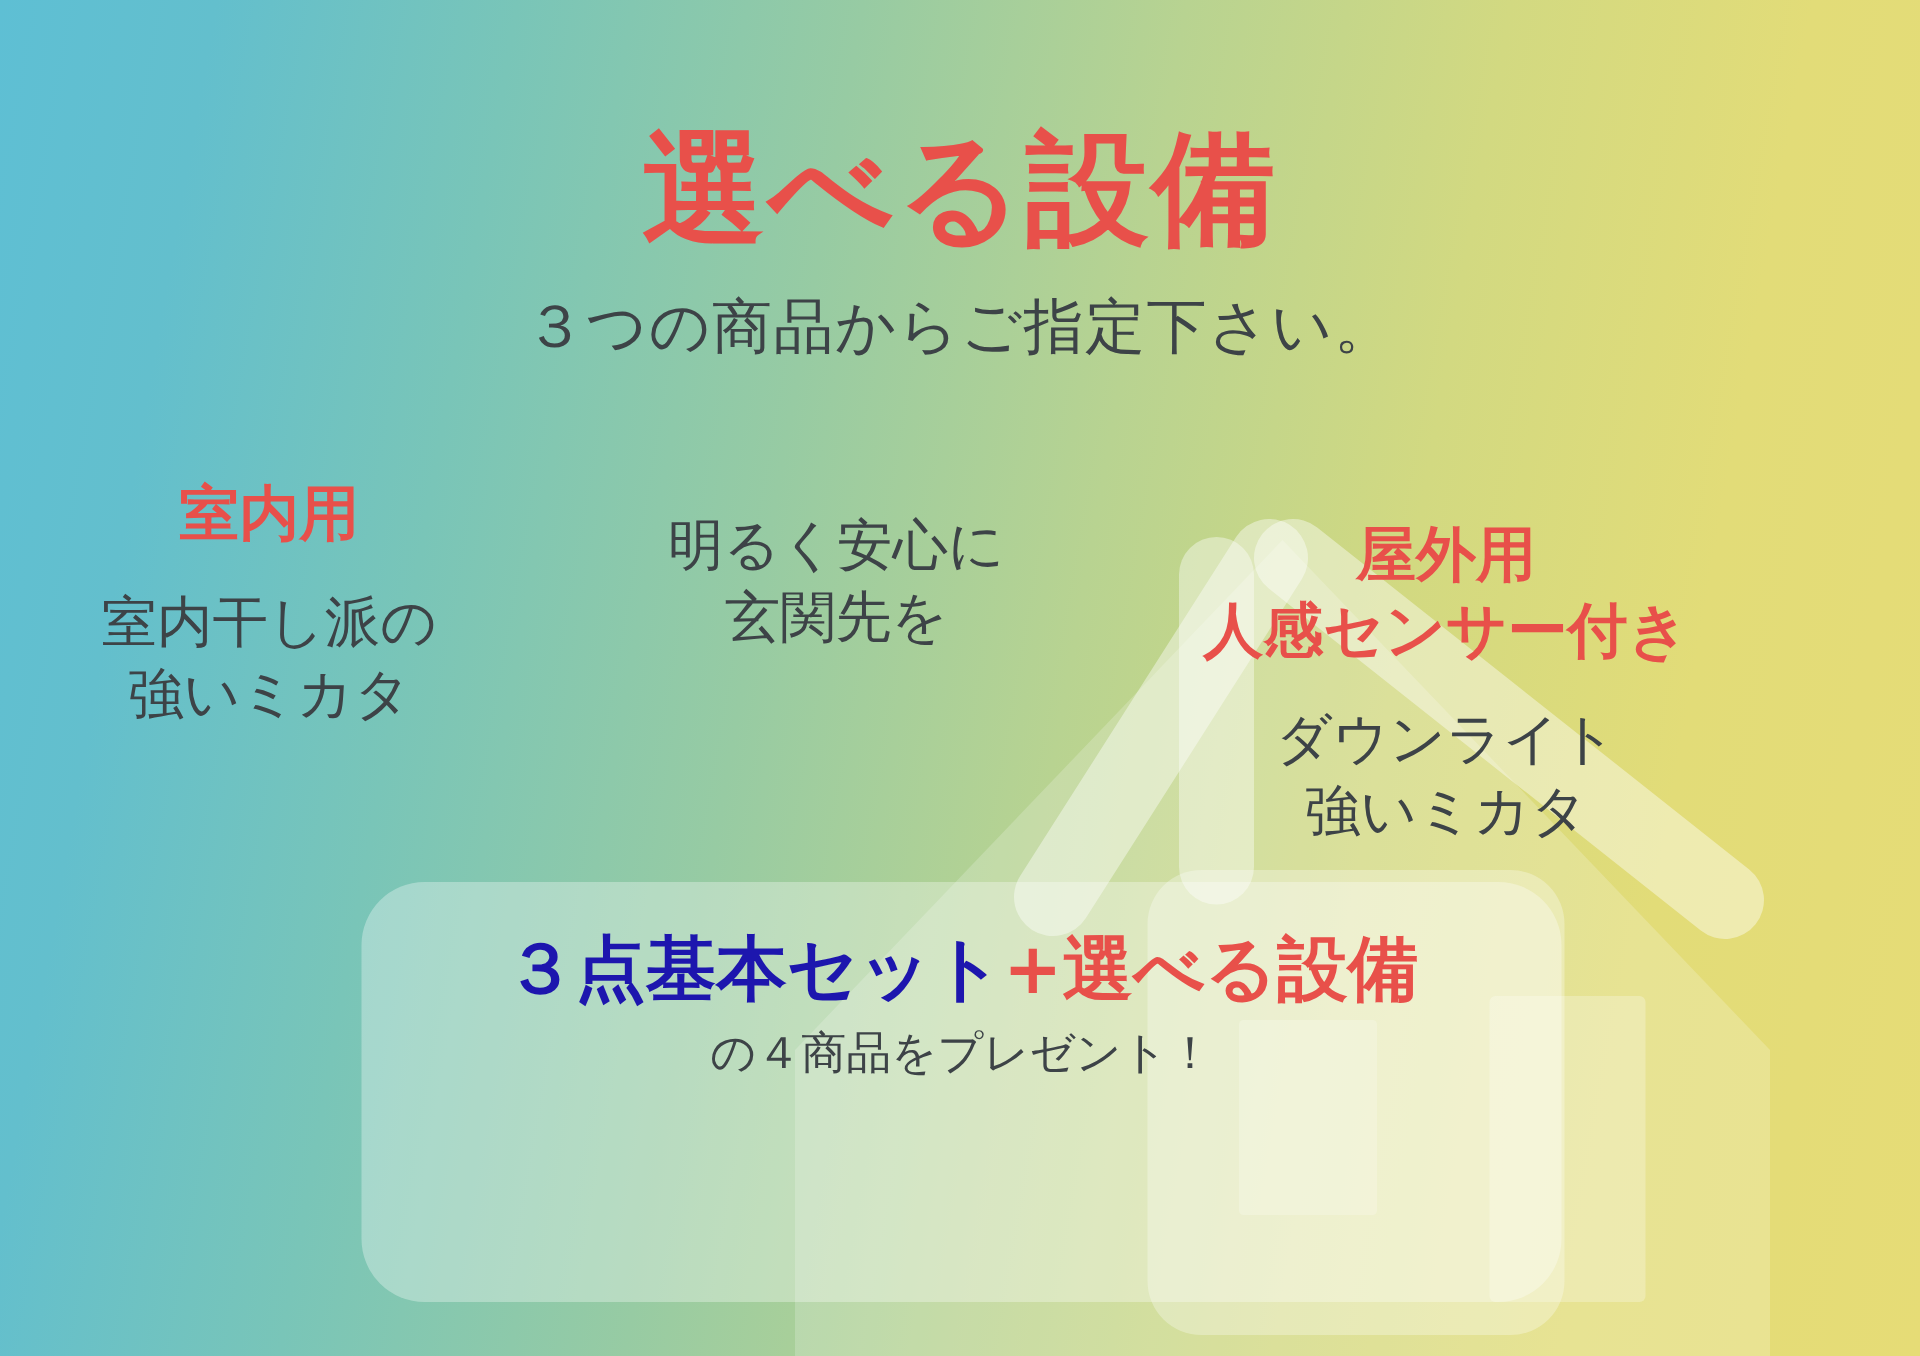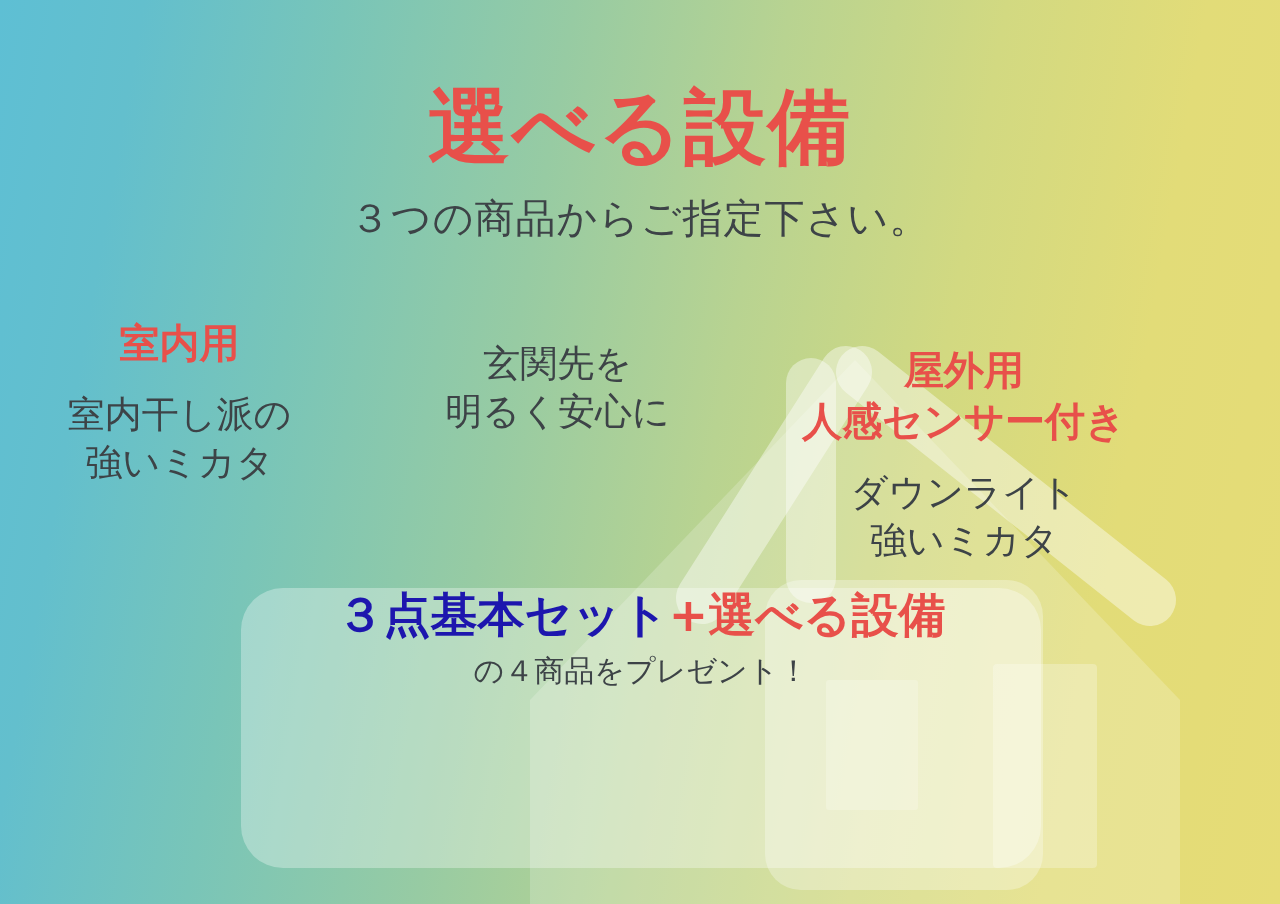--- a/index.html
+++ b/index.html
@@ -127,20 +127,21 @@
   .promo-inner {
     position: absolute;
     left: 241px;
     top: 588px;
     width: 800px;
     height: 280px;
     display: flex;
     flex-direction: column;
     align-items: center;
     justify-content: flex-start;
+    padding-top: 32px;
     box-sizing: border-box;
   }
 
   .promo-headline {
     font-size: 47px;
     font-weight: 700;
     line-height: 1.15;
     letter-spacing: 0px;
     white-space: nowrap;
   }
@@ -200,22 +201,22 @@
         <div class="col-desc">
           <span class="nowrap-line">室内干し派の</span>
           <span class="nowrap-line">強いミカタ</span>
         </div>
       </div>
 
       <div class="col col-2">
         <div class="col-title">
         </div>
         <div class="col-desc">
+          <span class="nowrap-line">明るく安心に</span>
           <span class="nowrap-line">玄関先を</span>
-          <span class="nowrap-line">明るく安心に</span>
         </div>
       </div>
 
       <div class="col col-3">
         <div class="col-title">
           <span class="nowrap-line">屋外用</span>
           <span class="nowrap-line">人感センサー付き</span>
         </div>
         <div class="col-desc">
           <span class="nowrap-line">ダウンライト</span>

